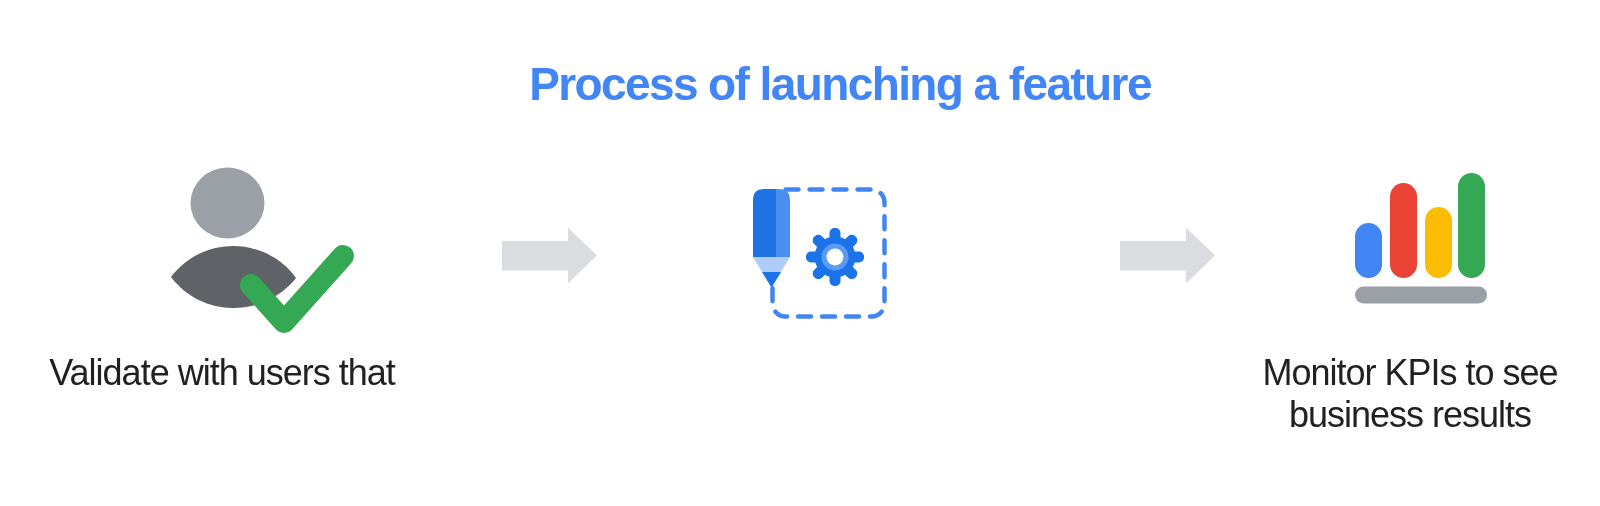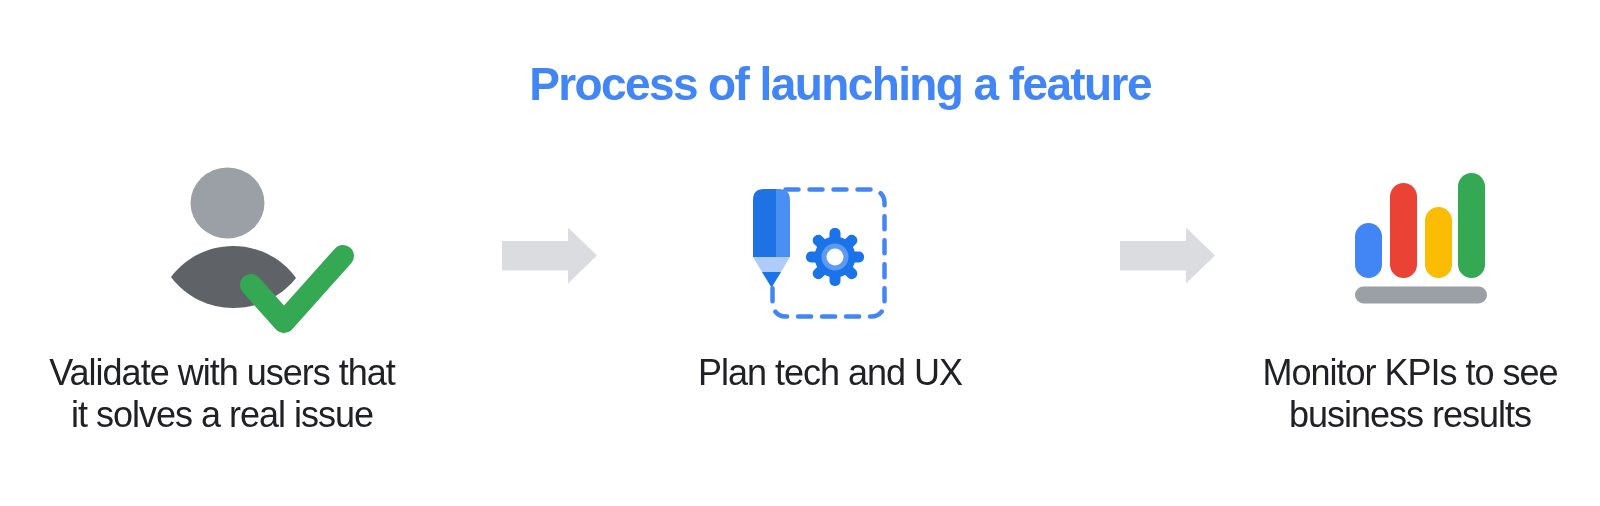--- a/index.html
+++ b/index.html
@@ -97,25 +97,23 @@
   <svg class="icon icon-chart" width="160" height="155" viewBox="1340 160 160 155">
     <rect x="1355" y="223" width="27" height="55" rx="13.5" fill="#4285F4"></rect>
     <rect x="1390" y="183" width="27" height="95" rx="13.5" fill="#EA4335"></rect>
     <rect x="1425" y="207" width="27" height="71" rx="13.5" fill="#FBBC04"></rect>
     <rect x="1458" y="173" width="27" height="105" rx="13.5" fill="#34A853"></rect>
     <rect x="1355" y="286.5" width="132" height="17" rx="8.5" fill="#9AA0A6"></rect>
   </svg>
 
   <div class="step-label step-label-1">
     <div>Validate with users that</div>
-    <div>it solves a real issue</div>
   </div>
 
   <div class="step-label step-label-2">
-    <div>Plan tech and UX</div>
   </div>
 
   <div class="step-label step-label-3">
     <div>Monitor KPIs to see</div>
     <div>business results</div>
   </div>
 
 </div>
 
 </body></html>

